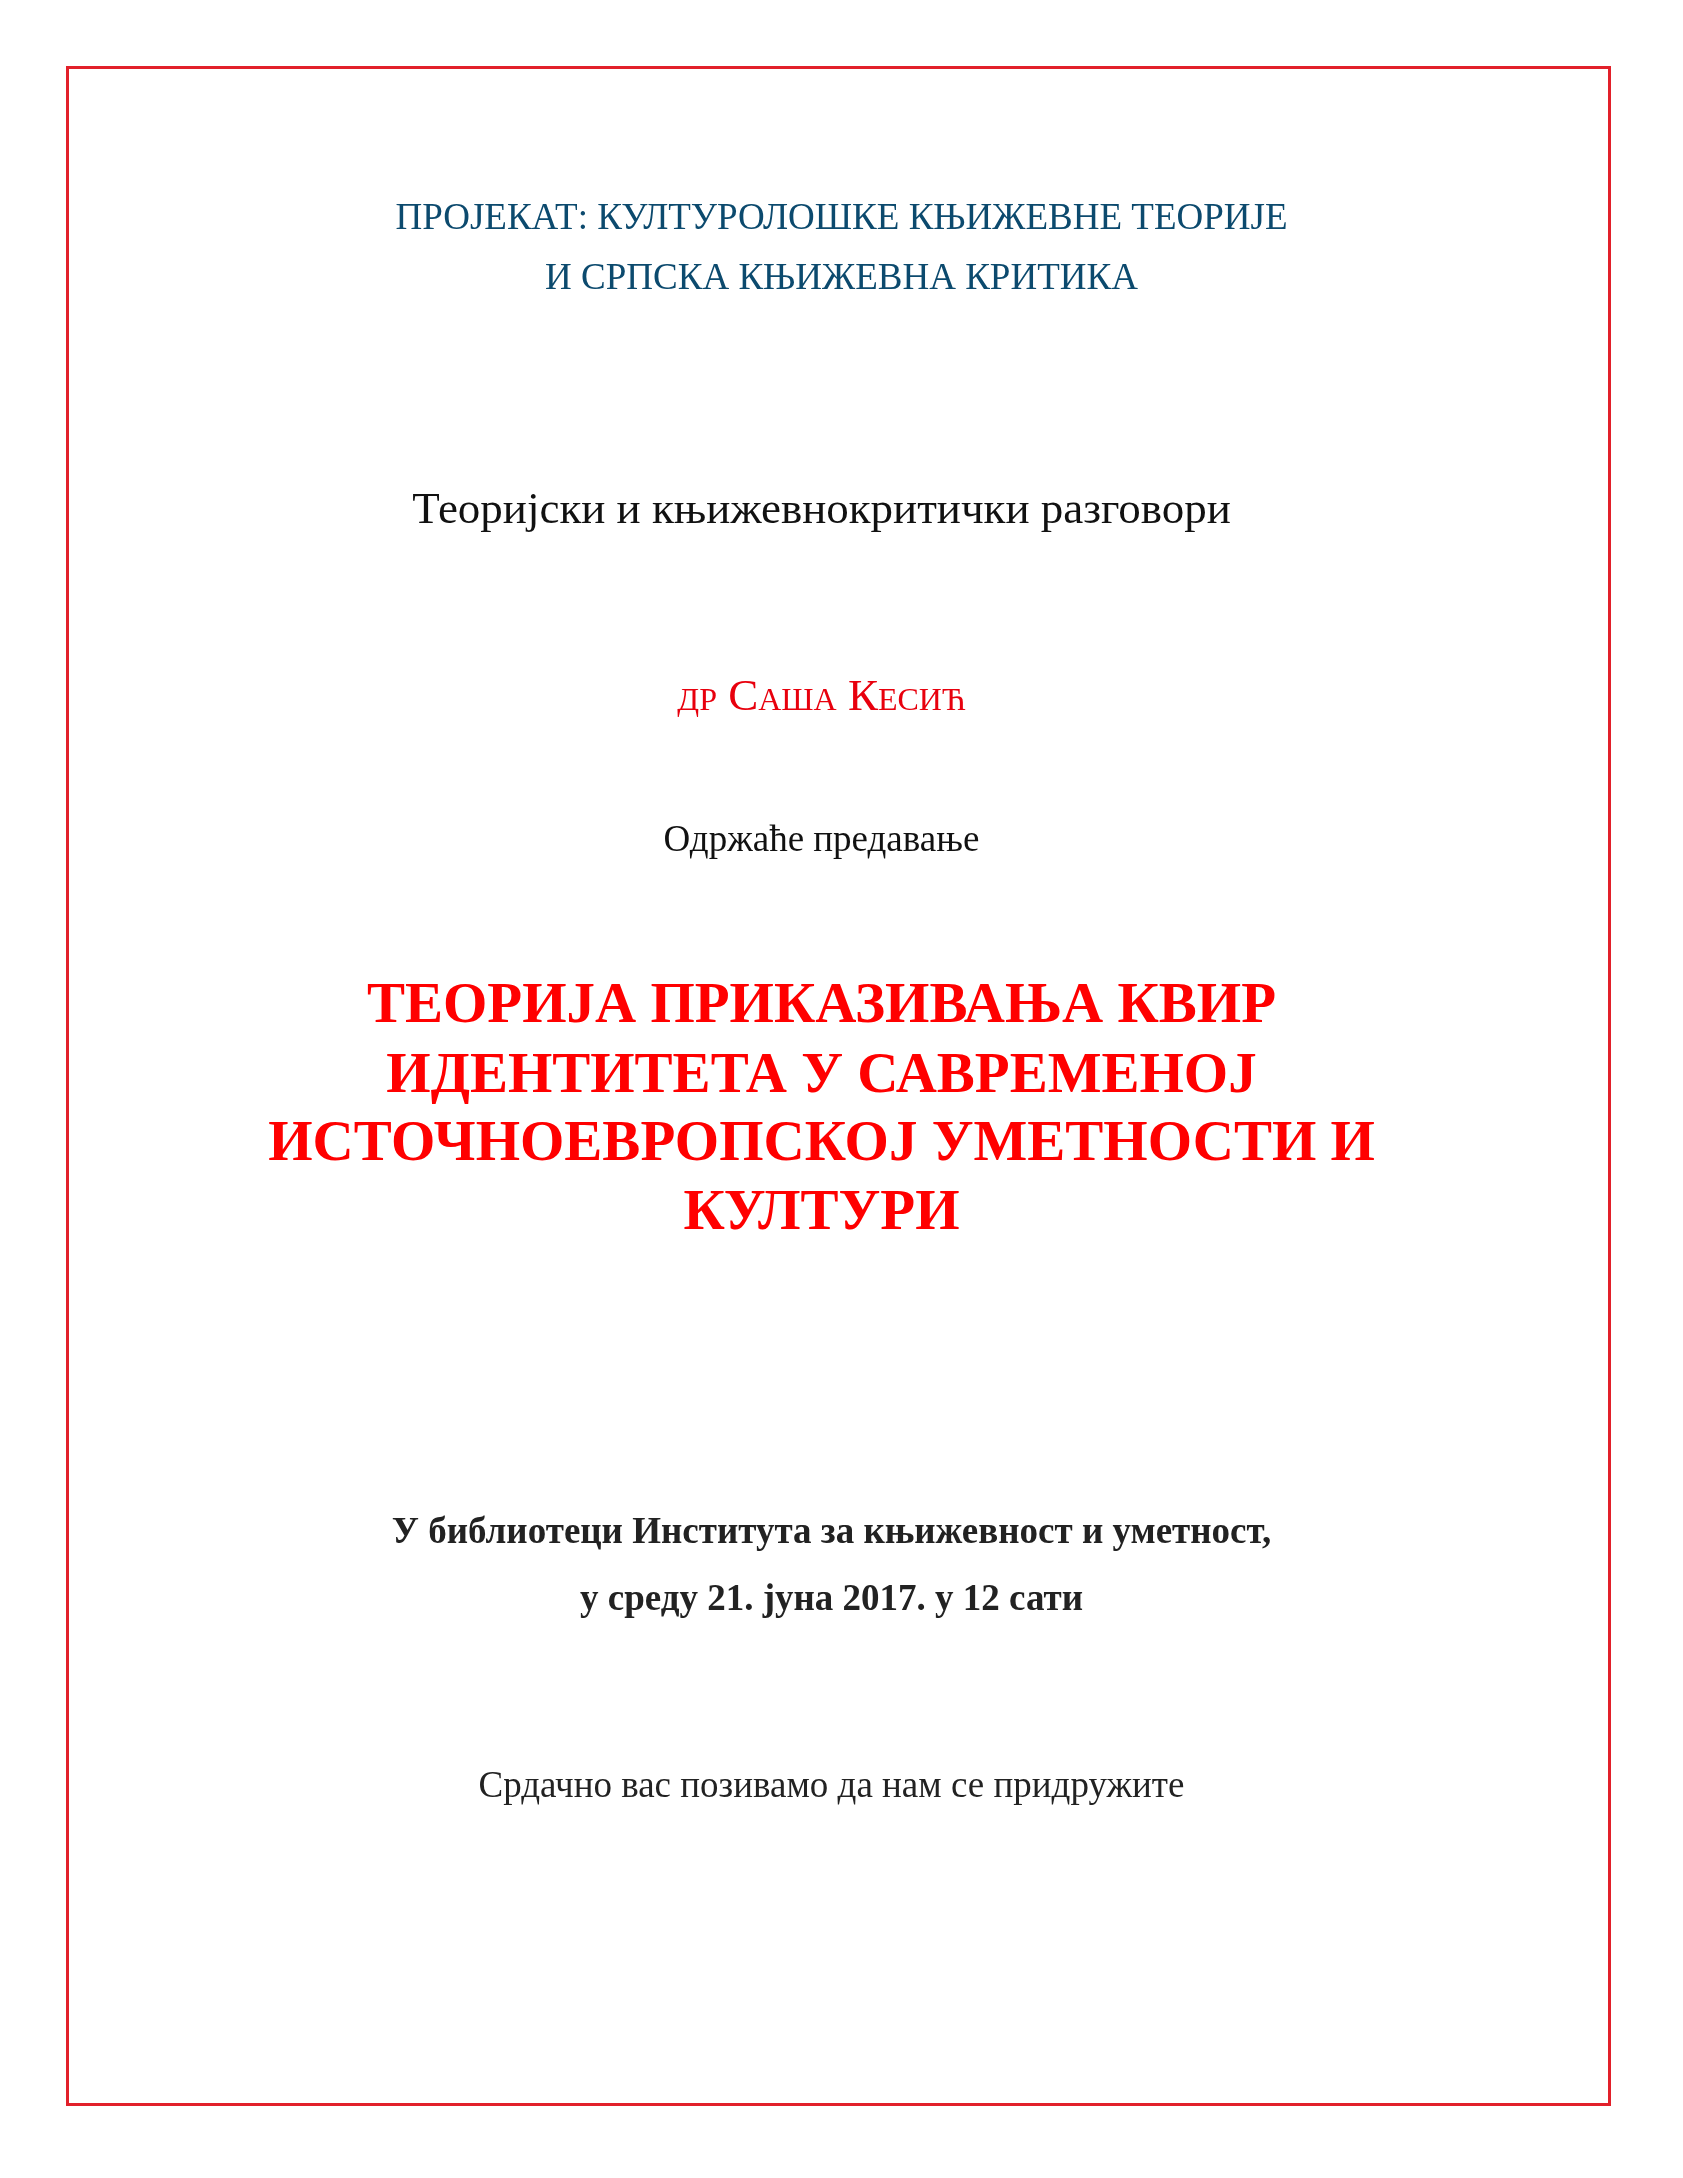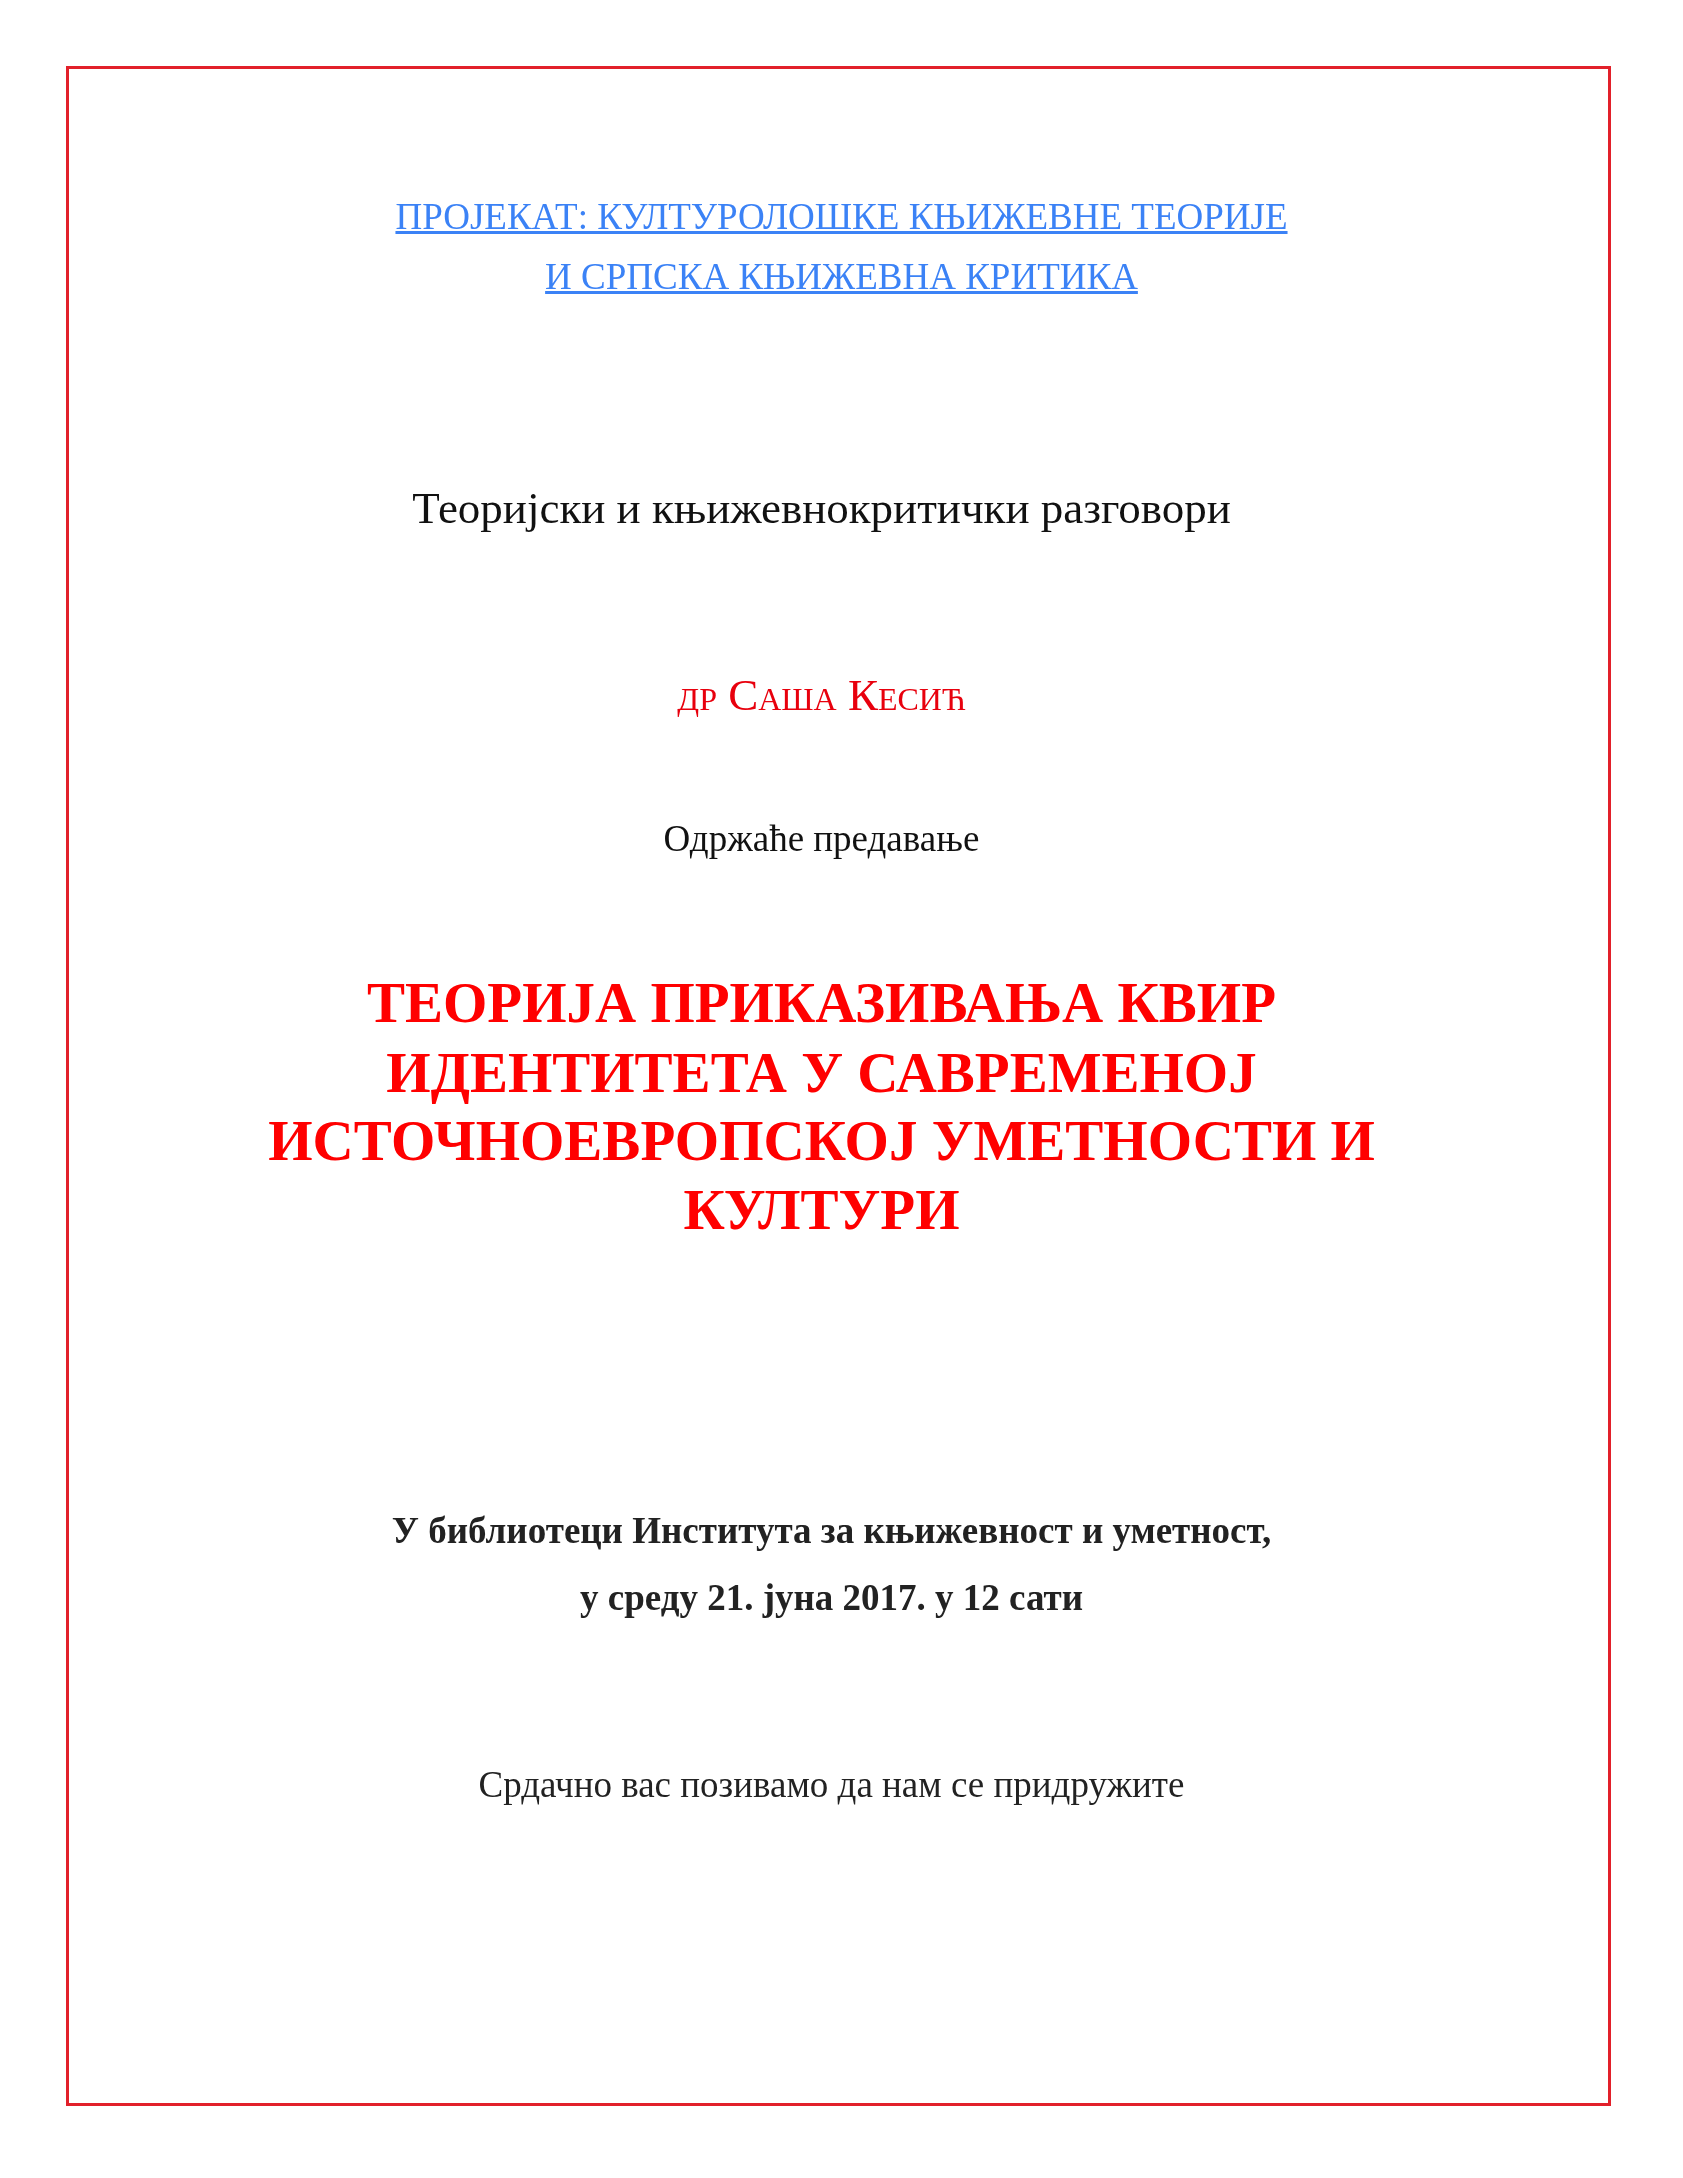--- a/index.html
+++ b/index.html
@@ -1,21 +1,21 @@
 <!DOCTYPE html>
 <html><head>
 <meta charset="utf-8">
 <style>
   html, body { margin:0; padding:0; background:#ffffff; }
   body { width:1683px; height:2178px; position:relative; overflow:hidden;
          font-family:"Liberation Serif", "DejaVu Serif", serif; color:#1a1a1a; }
   .frame { position:absolute; left:66px; top:66px; width:1545px; height:2040px;
            border:3px solid #e2202a; box-sizing:border-box; }
   .line { position:absolute; left:0; width:1683px; text-align:center; white-space:nowrap; }
-  .header { font-size:37px; color:#3b82f6; letter-spacing:0px;text-decoration:underline; }
+  .header { font-size:37px; color:#0c4a6e; letter-spacing:0px; }
   .series { font-size:45px; color:#111; }
   .name { font-size:45px; color:#e8000d; font-variant:small-caps; }
   .announce { font-size:37px; color:#111; }
   .title { font-size:57px; font-weight:bold; color:#ff0000; }
   .place { font-size:37px; font-weight:bold; color:#222; }
   .invite { font-size:37px; color:#222; }
 </style>
 </head>
 <body>
 

